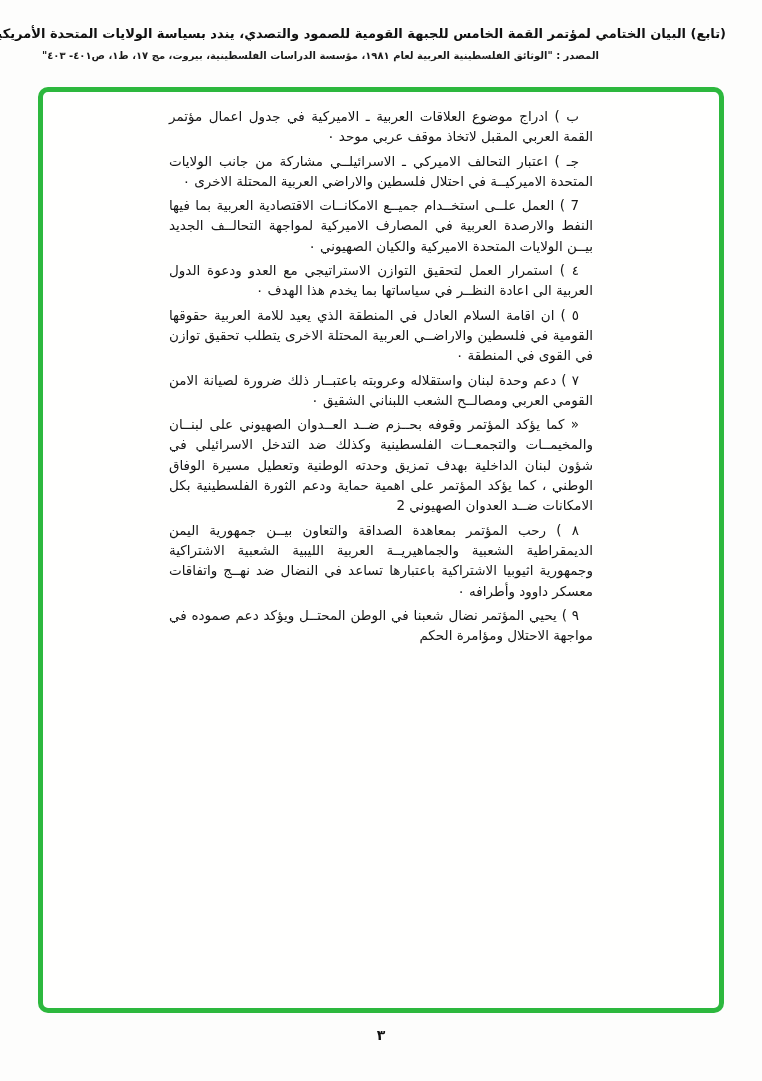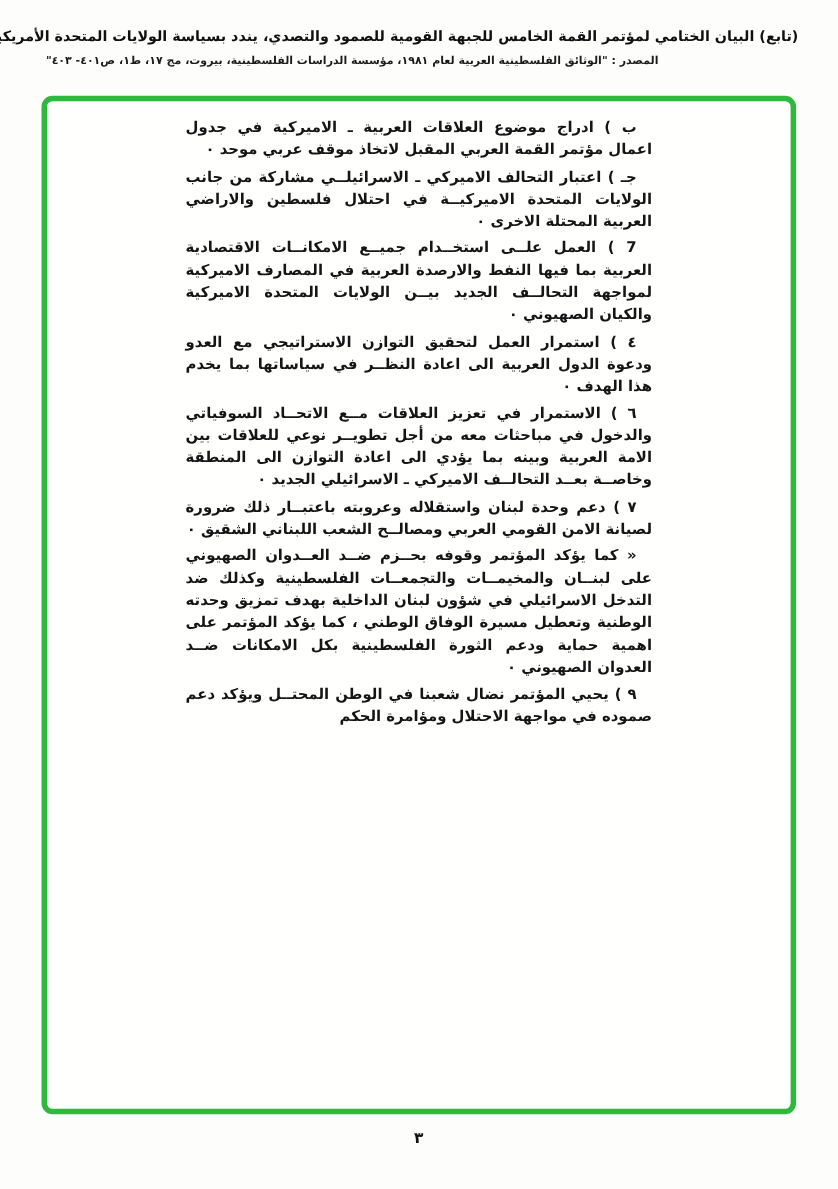--- a/index.html
+++ b/index.html
@@ -51,21 +51,21 @@
     overflow: hidden;
   }
   .body-col {
     width: 424px;
     margin: 14px auto 0 auto;
     direction: rtl;
   }
   .body-col p {
     margin: 0 0 4px 0;
     font-size: 13.5px;
-    font-weight: 700;
+    font-weight: 400;
     line-height: 20.3px;
     text-align: justify;
     text-indent: 14px;
     color: #151515;
   }
   .body-col p:last-child {
     margin-bottom: 16px;
   }
   .page-number {
     margin-top: 14px;
@@ -84,22 +84,23 @@
     <div class="doc-title">(تابع) البيان الختامي لمؤتمر القمة الخامس للجبهة القومية للصمود والتصدي، يندد بسياسة الولايات المتحدة الأمريكية ضد العرب</div>
     <div class="doc-source">المصدر : "الوثائق الفلسطينية العربية لعام ١٩٨١، مؤسسة الدراسات الفلسطينية، بيروت، مج ١٧، ط١، ص٤٠١- ٤٠٣"</div>
   </header>
 
   <div class="frame" style="border-color: rgb(45, 184, 62);">
     <div class="body-col">
       <p>ب ) ادراج موضوع العلاقات العربية ـ الاميركية في جدول اعمال مؤتمر القمة العربي المقبل لاتخاذ موقف عربي موحد ٠</p>
       <p>جـ ) اعتبار التحالف الاميركي ـ الاسرائيلــي مشاركة من جانب الولايات المتحدة الاميركيــة في احتلال فلسطين والاراضي العربية المحتلة الاخرى ٠</p>
       <p>7 ) العمل علــى استخــدام جميــع الامكانــات الاقتصادية العربية بما فيها النفط والارصدة العربية في المصارف الاميركية لمواجهة التحالــف الجديد بيــن الولايات المتحدة الاميركية والكيان الصهيوني ٠</p>
       <p>٤ ) استمرار العمل لتحقيق التوازن الاستراتيجي مع العدو ودعوة الدول العربية الى اعادة النظــر في سياساتها بما يخدم هذا الهدف ٠</p>
-      <p>٦ ) الاستمرار في تعزيز العلاقات مــع الاتحــاد السوفياتي والدخول في مباحثات معه من أجل تطويــر نوعي للعلاقات بين الامة العربية وبينه بما يؤدي الى اعادة التوازن الى المنطقة وخاصــة بعــد التحالــف الاميركي ـ الاسرائيلي الجديد ٠</p>
+      <p>٥ ) ان اقامة السلام العادل في المنطقة الذي يعيد للامة العربية حقوقها القومية في فلسطين والاراضــي العربية المحتلة الاخرى يتطلب تحقيق توازن في القوى في المنطقة ٠</p>
       <p>٧ ) دعم وحدة لبنان واستقلاله وعروبته باعتبــار ذلك ضرورة لصيانة الامن القومي العربي ومصالــح الشعب اللبناني الشقيق ٠</p>
-      <p>« كما يؤكد المؤتمر وقوفه بحــزم ضــد العــدوان الصهيوني على لبنــان والمخيمــات والتجمعــات الفلسطينية وكذلك ضد التدخل الاسرائيلي في شؤون لبنان الداخلية بهدف تمزيق وحدته الوطنية وتعطيل مسيرة الوفاق الوطني ، كما يؤكد المؤتمر على اهمية حماية ودعم الثورة الفلسطينية بكل الامكانات ضــد العدوان الصهيوني ٠</p>
+      <p>« كما يؤكد المؤتمر وقوفه بحــزم ضــد العــدوان الصهيوني على لبنــان والمخيمــات والتجمعــات الفلسطينية وكذلك ضد التدخل الاسرائيلي في شؤون لبنان الداخلية بهدف تمزيق وحدته الوطنية وتعطيل مسيرة الوفاق الوطني ، كما يؤكد المؤتمر على اهمية حماية ودعم الثورة الفلسطينية بكل الامكانات ضــد العدوان الصهيوني 2</p>
+      <p>٨ ) رحب المؤتمر بمعاهدة الصداقة والتعاون بيــن جمهورية اليمن الديمقراطية الشعبية والجماهيريــة العربية الليبية الشعبية الاشتراكية وجمهورية اثيوبيا الاشتراكية باعتبارها تساعد في النضال ضد نهــج واتفاقات معسكر داوود وأطرافه ٠</p>
       <p>٩ ) يحيي المؤتمر نضال شعبنا في الوطن المحتــل ويؤكد دعم صموده في مواجهة الاحتلال ومؤامرة الحكم</p>
     </div>
   </div>
 
   <div class="page-number">٣</div>
 
 </div>
 
 </body></html>

